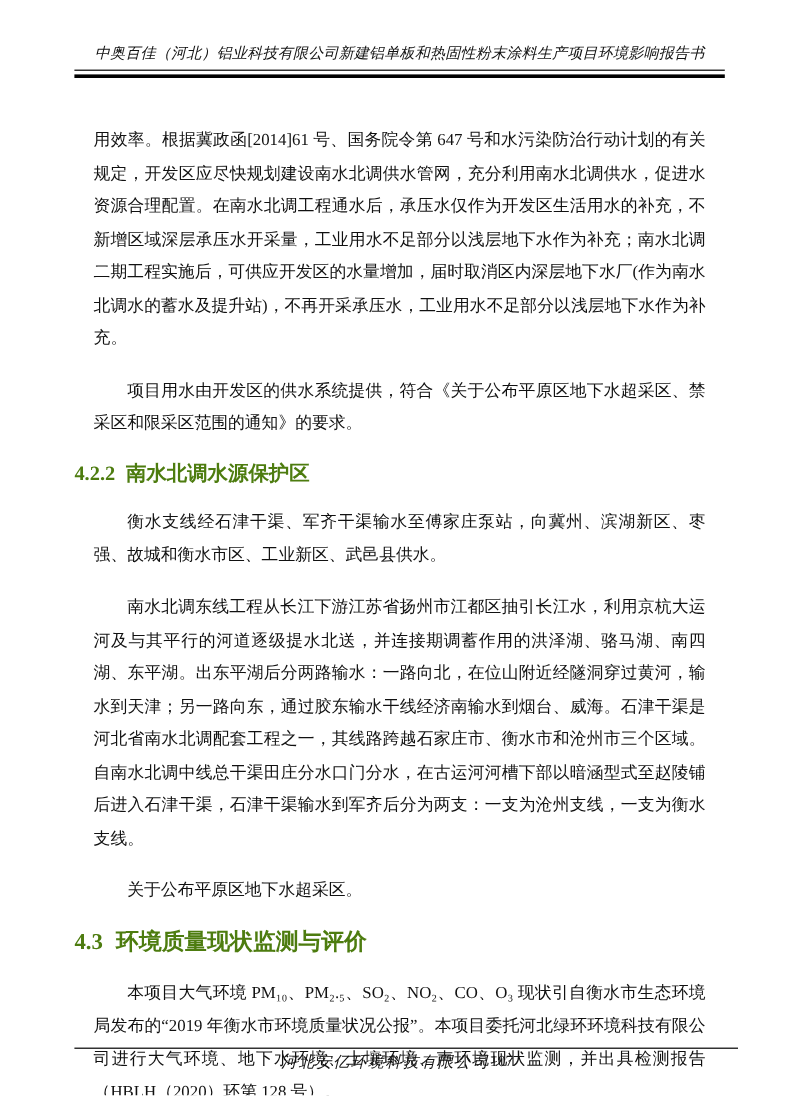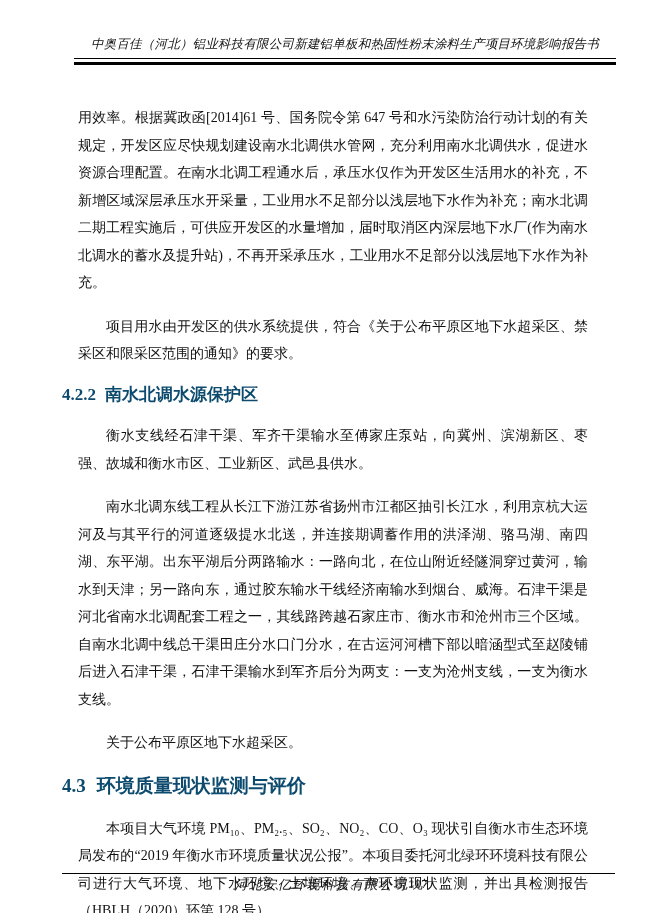--- a/index.html
+++ b/index.html
@@ -13,21 +13,21 @@
     height: 913px;
     background: #ffffff;
     color: #111111;
     font-family: "Liberation Serif", "DejaVu Serif", serif;
     overflow: hidden;
   }
   
   .running-header {
     position: absolute;
     top: 0;
-    left: 74px;
+    left: 62px;
     width: 542px;
   }
   .header-title {
     margin-top: 36px;
     text-align: center;
     font-size: 12.5px;
     font-style: italic;
     white-space: nowrap;
     letter-spacing: 0.2px;
   }
@@ -52,21 +52,21 @@
     margin: 16px;
     text-indent: 2em;
   }
   .para.no-indent {
     text-indent: 0;
   }
   .sec {
     font-weight: bold;
     text-indent: 0;
     line-height: 1.35;
-    color: #0c4a6e;
+    color: #4d7c0f;
   }
   h3.sec {
     font-size: 17px;
     margin: 8px 0 5px 0;
   }
   h2.sec {
     font-size: 19px;
     margin: 11px 0 7px 0;
   }
   .sec .num {

